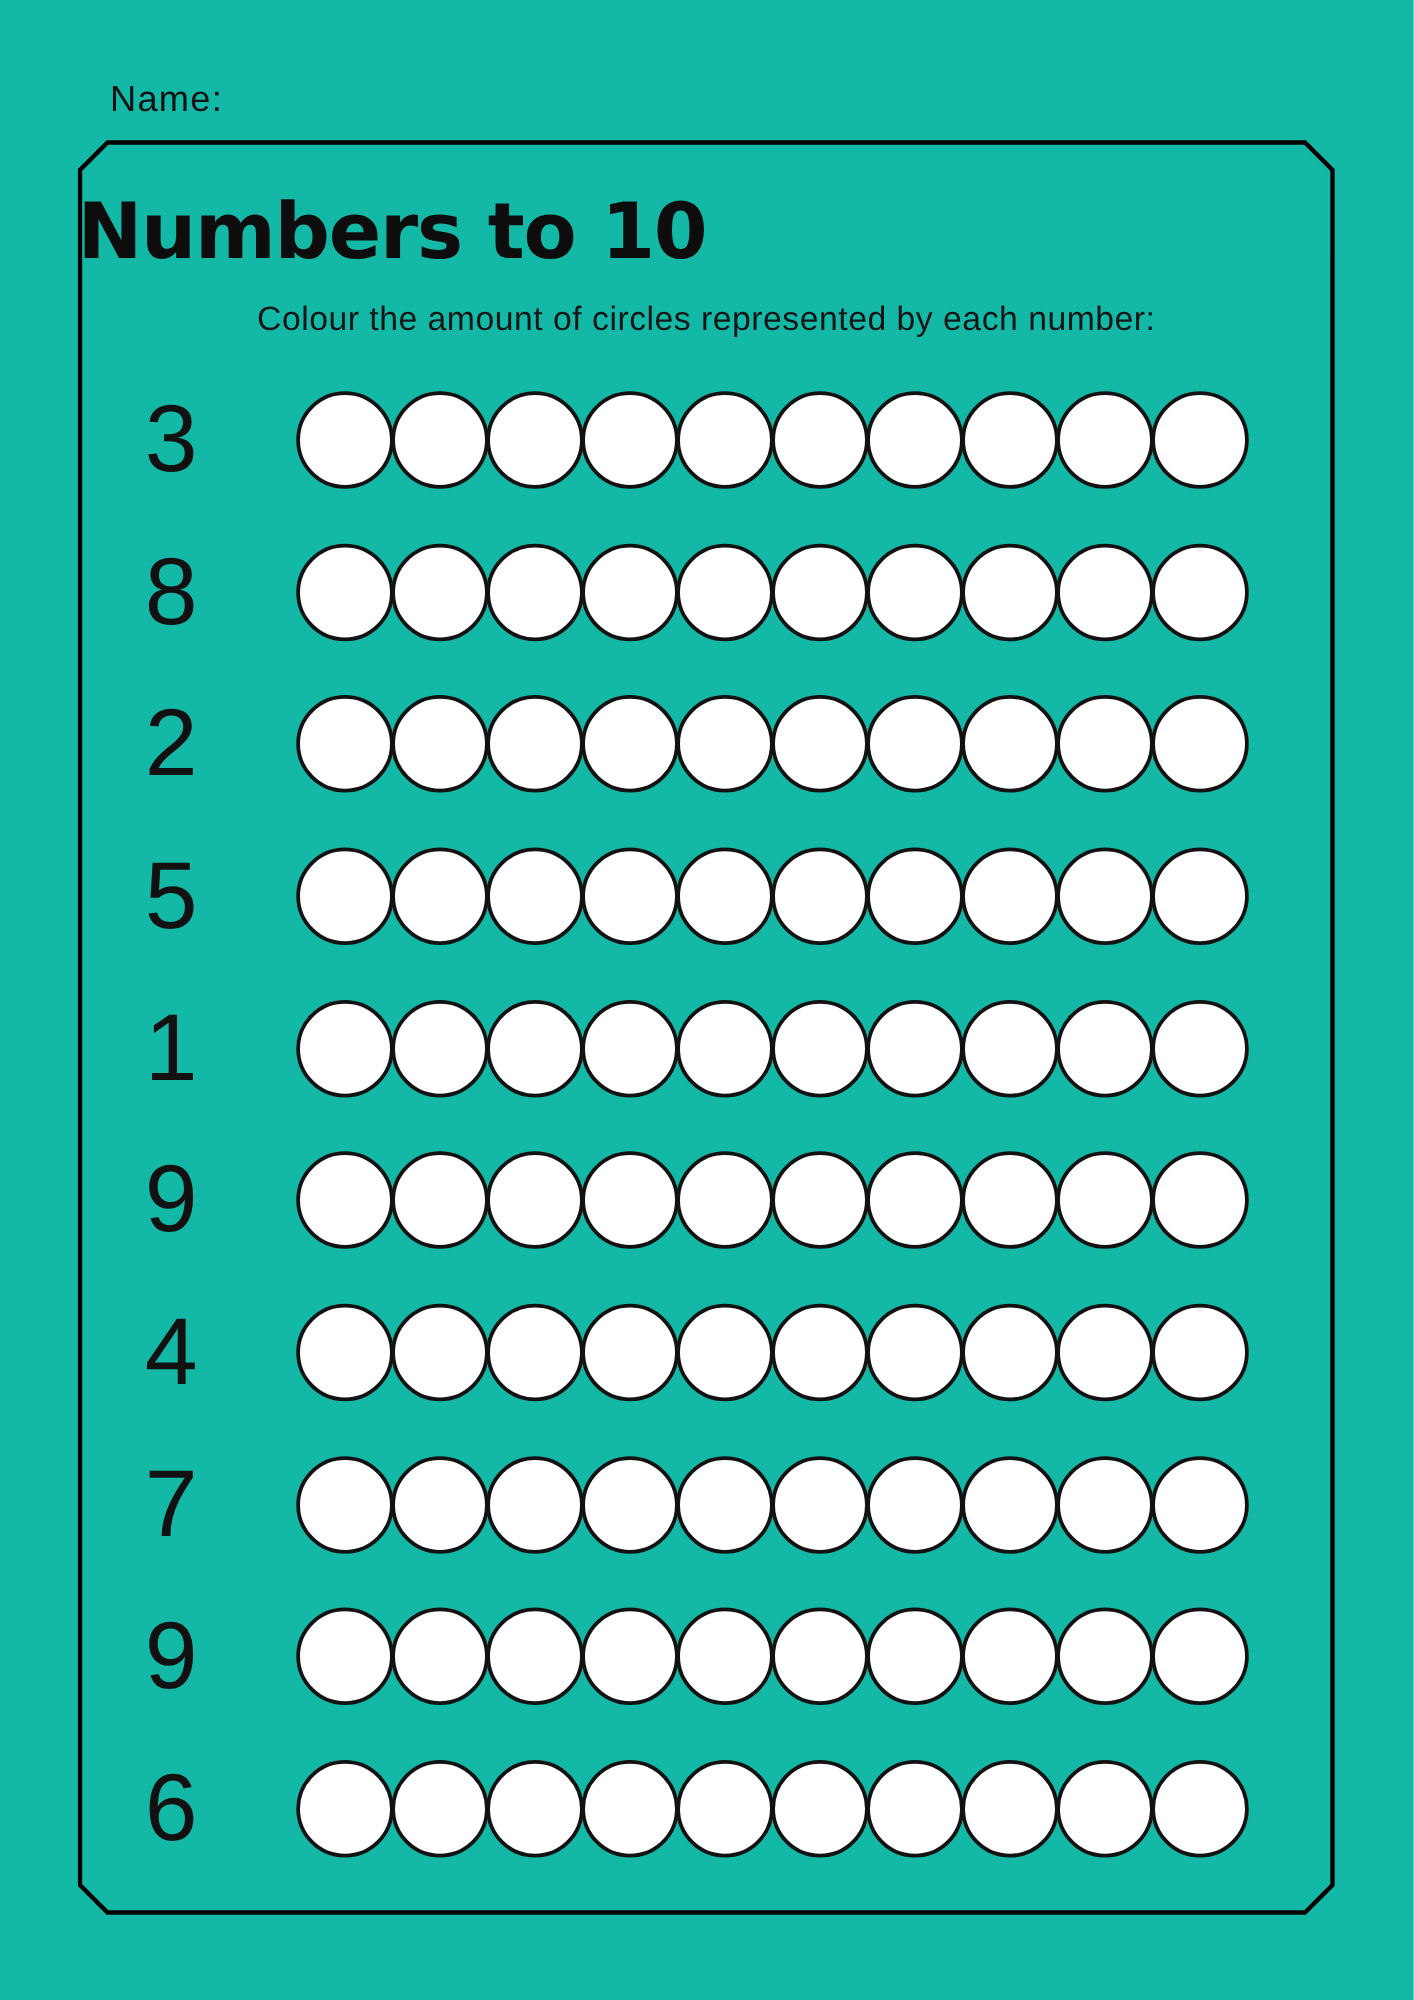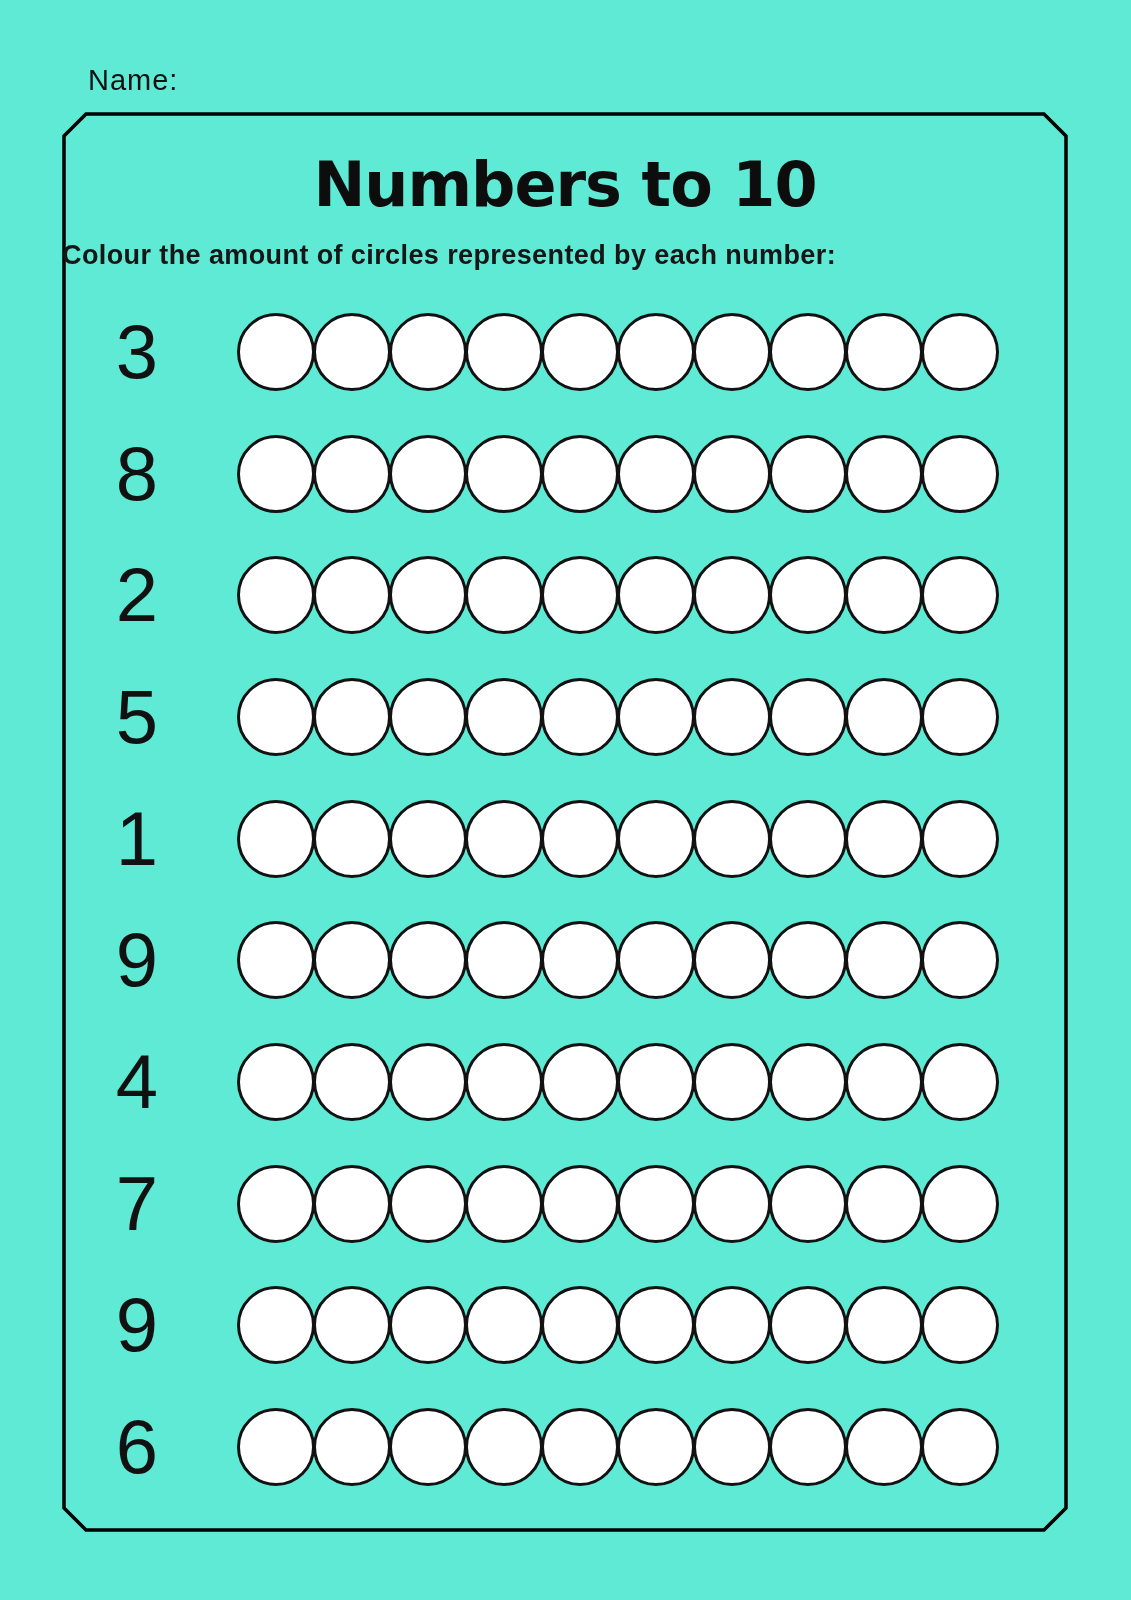--- a/index.html
+++ b/index.html
@@ -3,21 +3,21 @@
 <meta charset="utf-8">
 <style>
   * { margin: 0; padding: 0; box-sizing: border-box; }
   html, body { background: #ffffff; }
   body { font-family: "Liberation Sans", sans-serif; }
 
   .page {
     position: relative;
     width: 1131px;
     height: 1600px;
-    background: #5eead4;
+    background: #14b8a6;
     overflow: hidden;
   }
 
   .name-label {
     position: absolute;
     left: 88px;
     top: 64px;
     font-size: 29px;
     font-weight: 400;
     letter-spacing: 1px;
@@ -35,35 +35,35 @@
   .frame-border {
     position: absolute;
     left: 0; top: 0;
     width: 100%; height: 100%;
     display: block;
   }
 
   .sheet-title {
     position: relative;
     margin-top: 42px;
-    text-align: center;
+    text-align: left;
     font-size: 62px;
     line-height: 1;
     font-weight: 800;
     letter-spacing: -1px;
     color: #0d0d0d;
     font-family: "DejaVu Sans", "Liberation Sans", sans-serif;
   }
 
   .sheet-instruction {
     position: relative;
     margin-top: 24px;
-    text-align: left;
+    text-align: center;
     font-size: 27px;
-    font-weight: 700;
+    font-weight: 400;
     letter-spacing: 0.4px;
     color: #161616;
   }
 
   .rows {
     position: absolute;
     left: 0;
     top: 179px;
     right: 0;
   }

